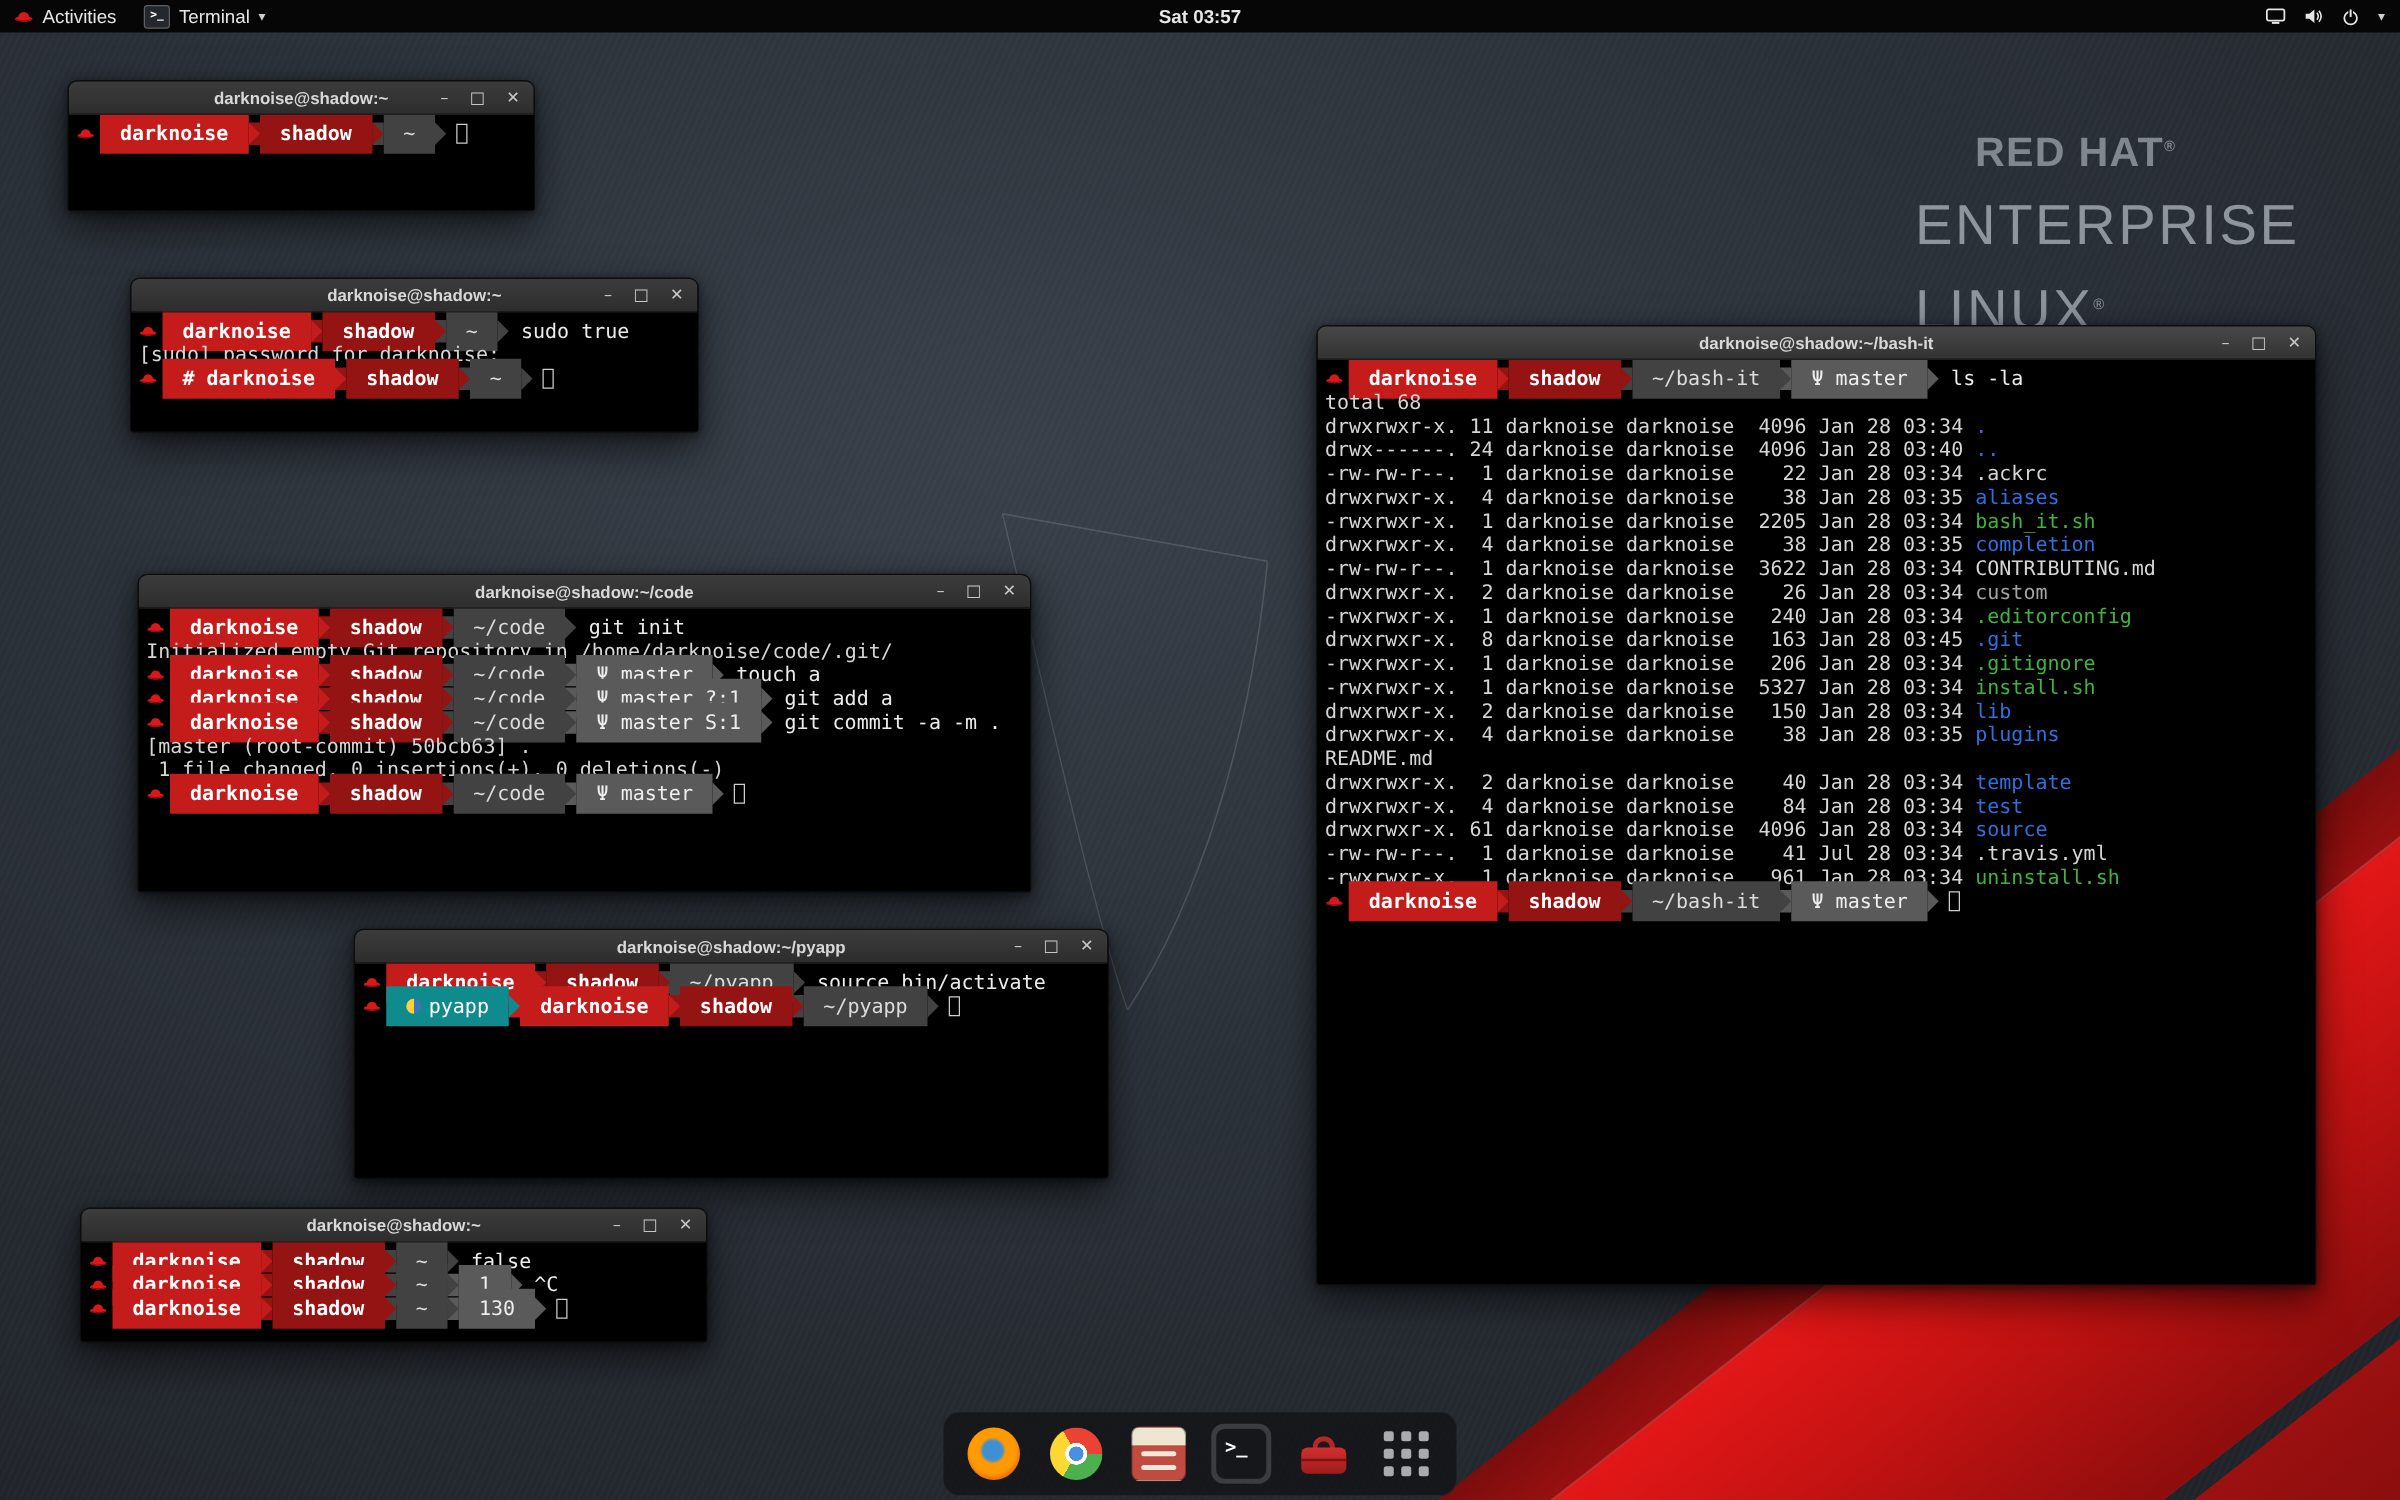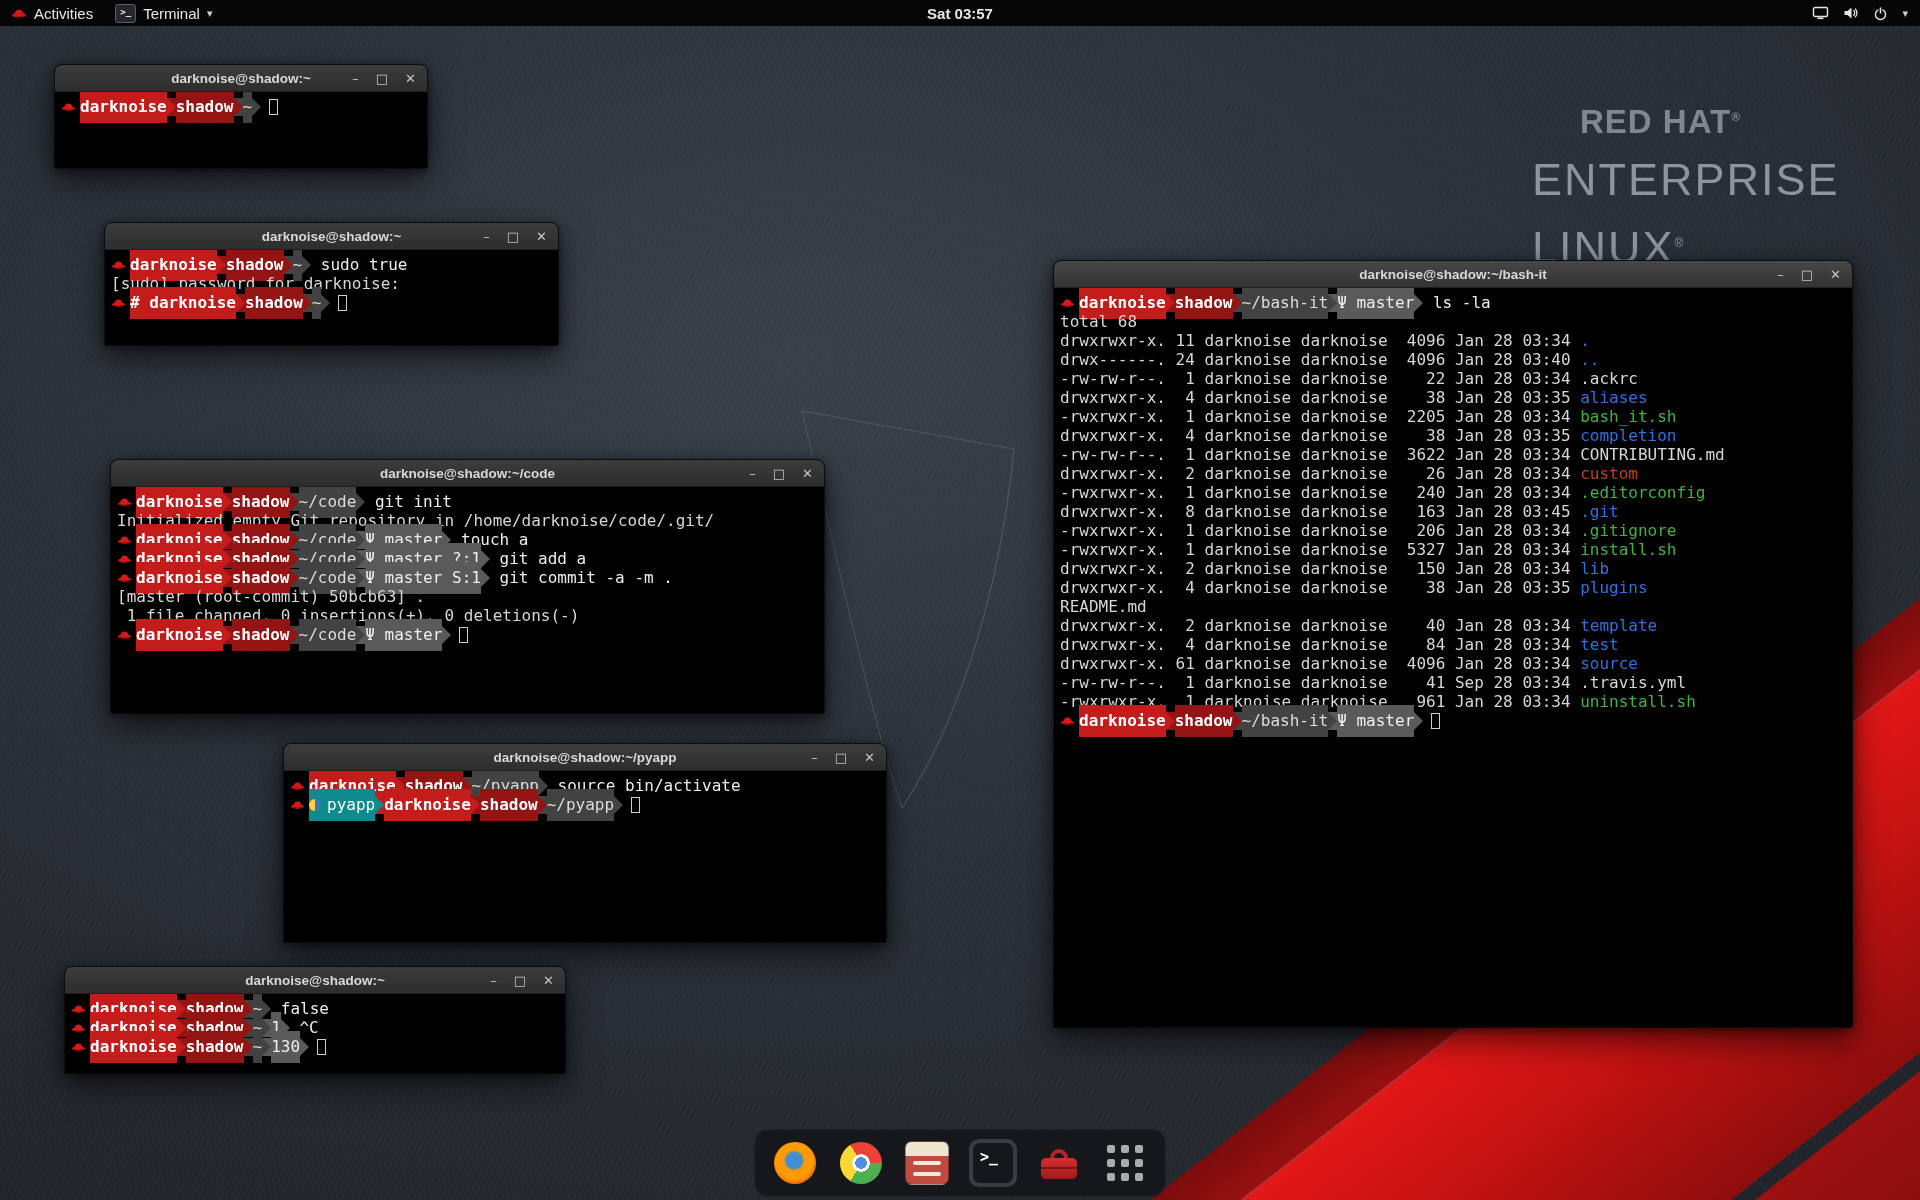--- a/index.html
+++ b/index.html
@@ -47,21 +47,21 @@
           box-shadow:0 12px 32px rgba(0,0,0,.6),0 2px 8px rgba(0,0,0,.45);border:1px solid #0c0c0c;}
   .titlebar{height:26px;background:linear-gradient(#3c3c3c,#2d2d2d);border-bottom:1px solid #1f1f1f;
             position:relative;display:flex;align-items:center;justify-content:center;}
   .focused .titlebar{background:linear-gradient(#474747,#333333);}
   .wtitle{font-weight:600;font-size:13.5px;color:#d8d8d8;}
   .wcontrols{position:absolute;right:11px;top:0;height:100%;display:flex;align-items:center;gap:17px;}
   .wbtn{color:#c6c6c6;font-size:13px;line-height:1;font-family:"DejaVu Sans",sans-serif;cursor:default;}
   .term-body{padding:5px 6px;background:#000;height:calc(100% - 27px);box-sizing:border-box;}
   .term-line{display:flex;align-items:center;height:19px;white-space:pre;
              font:16px/19px "DejaVu Sans Mono",monospace;color:#d6d6d6;}
-  .seg{display:inline-flex;align-items:center;height:32px;padding:0 0;}
+  .seg{display:inline-flex;align-items:center;height:32px;padding:0 16px;}
   .parrow{width:0;height:0;border-style:solid;border-width:9.5px 0 9.5px 9px;
           border-top-color:transparent;border-bottom-color:transparent;border-right-color:transparent;}
   .cmd{color:#ececec;}
   .cursor{display:inline-block;width:9px;height:16px;border:1px solid #cdcdcd;margin-left:8px;box-sizing:border-box;}
   .hat{display:inline-flex;align-items:center;margin-right:4px;}
   .pyicon{width:12px;height:12px;border-radius:50%;display:inline-block;margin-right:6px;
           background:conic-gradient(#3a76b8 0 50%,#ffd43b 50% 100%);}
 
   
   .dock{position:absolute;left:50%;bottom:3px;transform:translateX(-50%);z-index:40;
@@ -305,32 +305,32 @@
               <path d="M1.6 8 Q7.5 10.2 13.4 8" stroke="#8a0f0f" stroke-width="0.9" fill="none"></path>
             </svg></span><span class="seg" style="background: rgb(196, 27, 27); color: rgb(255, 255, 255); font-weight: bold;">darknoise</span><span class="parrow" style="border-left-color: rgb(196, 27, 27); background-color: rgb(148, 20, 20);"></span><span class="seg" style="background: rgb(148, 20, 20); color: rgb(255, 255, 255); font-weight: bold;">shadow</span><span class="parrow" style="border-left-color: rgb(148, 20, 20); background-color: rgb(66, 66, 66);"></span><span class="seg" style="background: rgb(66, 66, 66); color: rgb(220, 220, 220);">~/bash-it</span><span class="parrow" style="border-left-color: rgb(66, 66, 66); background-color: rgb(90, 90, 90);"></span><span class="seg" style="background: rgb(90, 90, 90); color: rgb(238, 238, 238);">Ψ master</span><span class="parrow" style="border-left-color: rgb(90, 90, 90); background-color: transparent;"></span><span class="cmd"> ls -la</span></div>
         <div class="term-line"><span class="out">total 68</span></div>
         <div class="term-line"><span class="out">drwxrwxr-x. 11 darknoise darknoise  4096 Jan 28 03:34 </span><span class="out" style="color: rgb(47, 111, 224);">.</span></div>
         <div class="term-line"><span class="out">drwx------. 24 darknoise darknoise  4096 Jan 28 03:40 </span><span class="out" style="color: rgb(47, 111, 224);">..</span></div>
         <div class="term-line"><span class="out">-rw-rw-r--.  1 darknoise darknoise    22 Jan 28 03:34 </span><span class="out">.ackrc</span></div>
         <div class="term-line"><span class="out">drwxrwxr-x.  4 darknoise darknoise    38 Jan 28 03:35 </span><span class="out" style="color: rgb(47, 111, 224);">aliases</span></div>
         <div class="term-line"><span class="out">-rwxrwxr-x.  1 darknoise darknoise  2205 Jan 28 03:34 </span><span class="out" style="color: rgb(63, 179, 63);">bash_it.sh</span></div>
         <div class="term-line"><span class="out">drwxrwxr-x.  4 darknoise darknoise    38 Jan 28 03:35 </span><span class="out" style="color: rgb(47, 111, 224);">completion</span></div>
         <div class="term-line"><span class="out">-rw-rw-r--.  1 darknoise darknoise  3622 Jan 28 03:34 </span><span class="out">CONTRIBUTING.md</span></div>
-        <div class="term-line"><span class="out">drwxrwxr-x.  2 darknoise darknoise    26 Jan 28 03:34 </span><span class="out" style="color: #c2410c;">custom</span></div>
+        <div class="term-line"><span class="out">drwxrwxr-x.  2 darknoise darknoise    26 Jan 28 03:34 </span><span class="out" style="color: #a3a3a3;">custom</span></div>
         <div class="term-line"><span class="out">-rwxrwxr-x.  1 darknoise darknoise   240 Jan 28 03:34 </span><span class="out" style="color: rgb(63, 179, 63);">.editorconfig</span></div>
         <div class="term-line"><span class="out">drwxrwxr-x.  8 darknoise darknoise   163 Jan 28 03:45 </span><span class="out" style="color: rgb(47, 111, 224);">.git</span></div>
         <div class="term-line"><span class="out">-rwxrwxr-x.  1 darknoise darknoise   206 Jan 28 03:34 </span><span class="out" style="color: rgb(63, 179, 63);">.gitignore</span></div>
         <div class="term-line"><span class="out">-rwxrwxr-x.  1 darknoise darknoise  5327 Jan 28 03:34 </span><span class="out" style="color: rgb(63, 179, 63);">install.sh</span></div>
         <div class="term-line"><span class="out">drwxrwxr-x.  2 darknoise darknoise   150 Jan 28 03:34 </span><span class="out" style="color: rgb(47, 111, 224);">lib</span></div>
         <div class="term-line"><span class="out">drwxrwxr-x.  4 darknoise darknoise    38 Jan 28 03:35 </span><span class="out" style="color: rgb(47, 111, 224);">plugins</span></div>
         <div class="term-line"><span class="out">README.md</span></div>
         <div class="term-line"><span class="out">drwxrwxr-x.  2 darknoise darknoise    40 Jan 28 03:34 </span><span class="out" style="color: rgb(47, 111, 224);">template</span></div>
         <div class="term-line"><span class="out">drwxrwxr-x.  4 darknoise darknoise    84 Jan 28 03:34 </span><span class="out" style="color: rgb(47, 111, 224);">test</span></div>
         <div class="term-line"><span class="out">drwxrwxr-x. 61 darknoise darknoise  4096 Jan 28 03:34 </span><span class="out" style="color: rgb(47, 111, 224);">source</span></div>
-        <div class="term-line"><span class="out">-rw-rw-r--.  1 darknoise darknoise    41 Sep 28 03:34 </span><span class="out">.travis.yml</span></div>
+        <div class="term-line"><span class="out">-rw-rw-r--.  1 darknoise darknoise    41 Jul 28 03:34 </span><span class="out">.travis.yml</span></div>
         <div class="term-line"><span class="out">-rwxrwxr-x.  1 darknoise darknoise   961 Jan 28 03:34 </span><span class="out" style="color: rgb(63, 179, 63);">uninstall.sh</span></div>
         <div class="term-line"><span class="hat"><svg width="15" height="12" viewBox="0 0 15 12">
               <path d="M3.2 7.2 Q3.8 2.4 7.5 2.4 Q11.2 2.4 11.8 7.2 Z" fill="#d91818"></path>
               <ellipse cx="7.5" cy="7.6" rx="6.6" ry="2.1" fill="#d91818"></ellipse>
               <path d="M1.6 8 Q7.5 10.2 13.4 8" stroke="#8a0f0f" stroke-width="0.9" fill="none"></path>
             </svg></span><span class="seg" style="background: rgb(196, 27, 27); color: rgb(255, 255, 255); font-weight: bold;">darknoise</span><span class="parrow" style="border-left-color: rgb(196, 27, 27); background-color: rgb(148, 20, 20);"></span><span class="seg" style="background: rgb(148, 20, 20); color: rgb(255, 255, 255); font-weight: bold;">shadow</span><span class="parrow" style="border-left-color: rgb(148, 20, 20); background-color: rgb(66, 66, 66);"></span><span class="seg" style="background: rgb(66, 66, 66); color: rgb(220, 220, 220);">~/bash-it</span><span class="parrow" style="border-left-color: rgb(66, 66, 66); background-color: rgb(90, 90, 90);"></span><span class="seg" style="background: rgb(90, 90, 90); color: rgb(238, 238, 238);">Ψ master</span><span class="parrow" style="border-left-color: rgb(90, 90, 90); background-color: transparent;"></span><span class="cursor"></span></div>
       </div>
     </div>
   </div>
 

